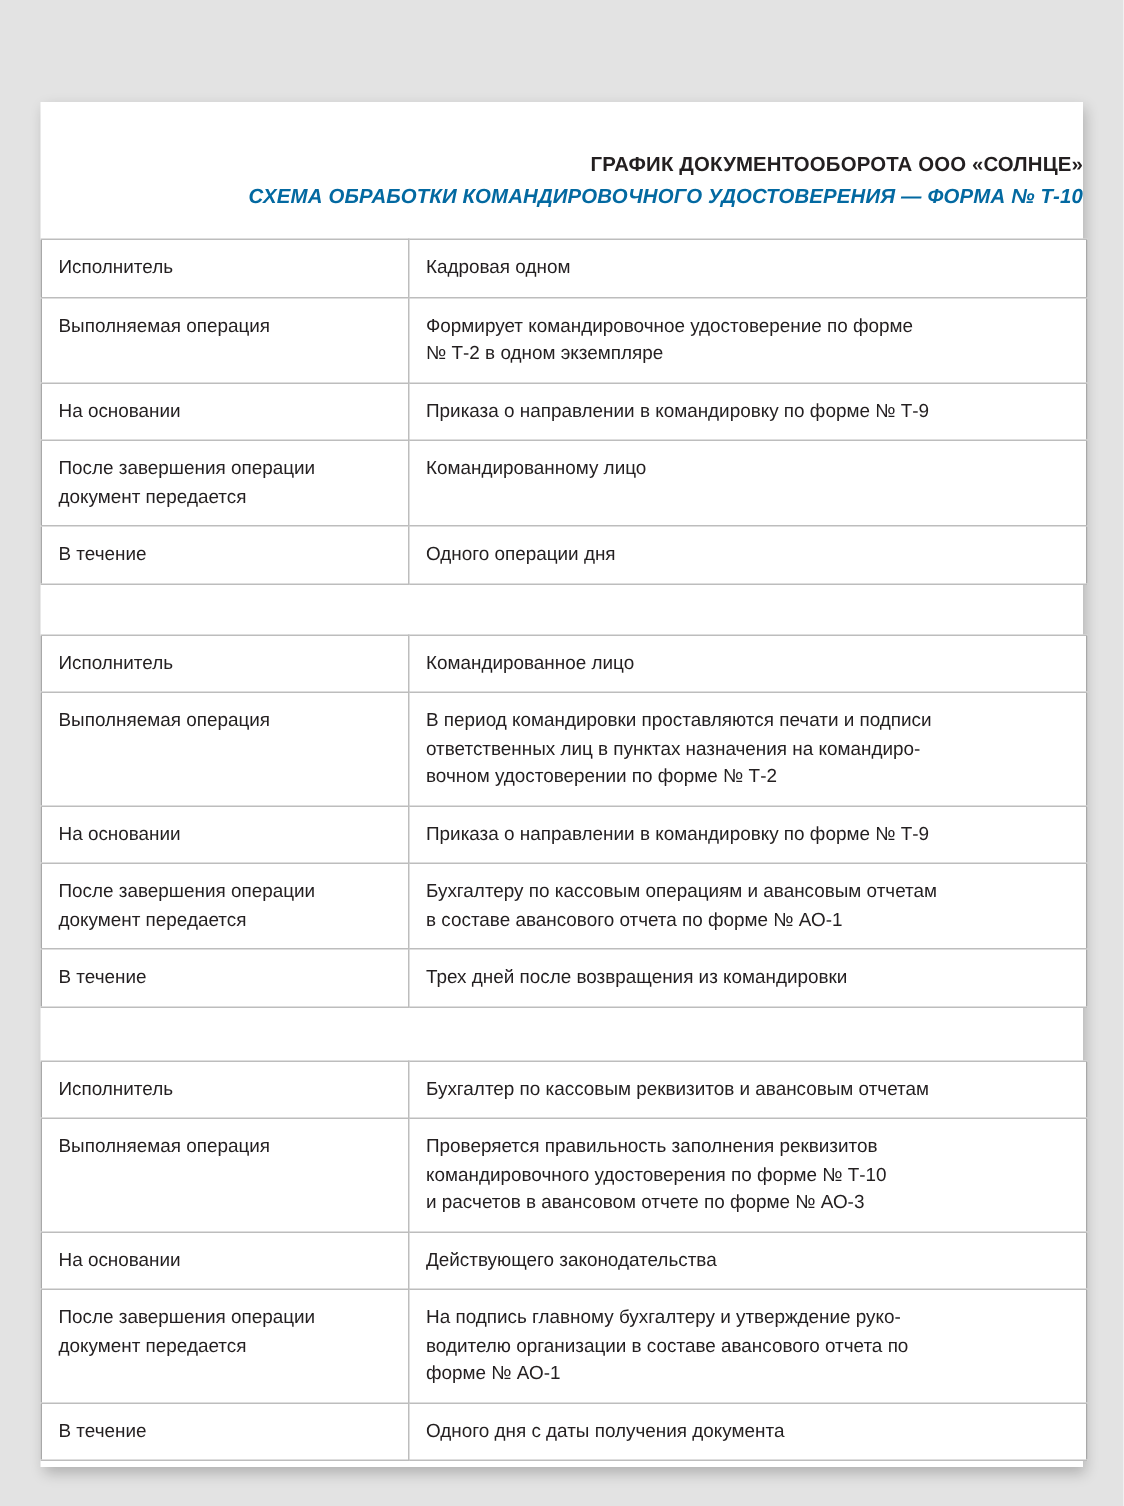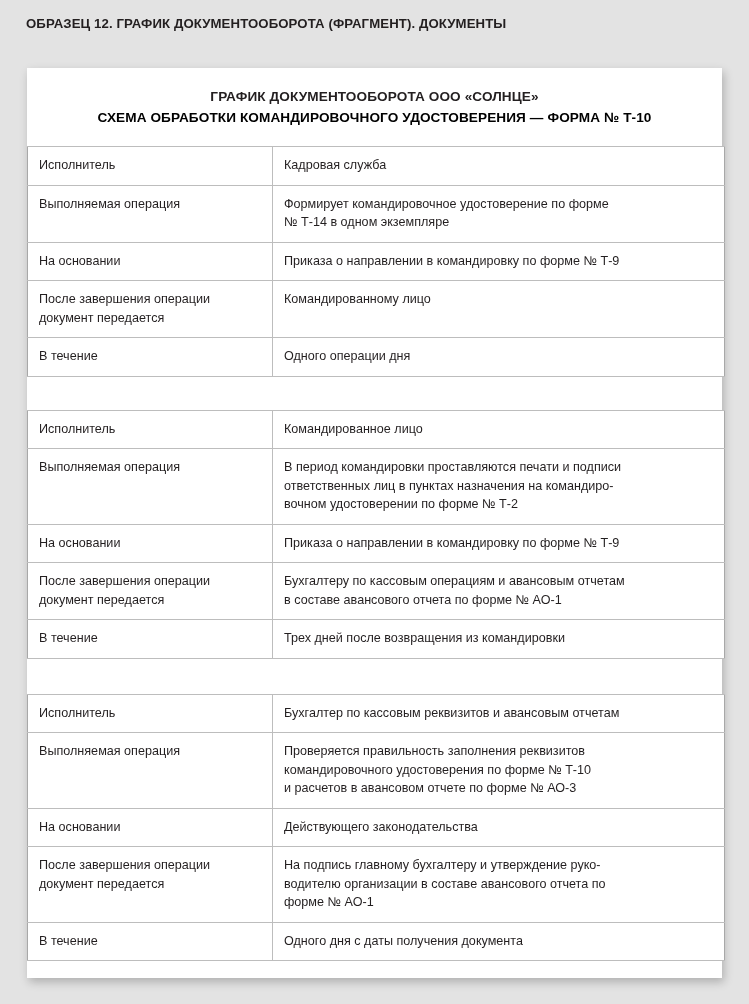--- a/index.html
+++ b/index.html
@@ -41,36 +41,37 @@
     top: 68px;
     width: 695px;
     height: 910px;
     background: #ffffff;
     box-shadow: 2px 4px 9px rgba(0,0,0,0.23);
     box-sizing: border-box;
   }
 
   
   #doc-title-block {
-    padding-top: 18px;
-    text-align: center;
+    padding-top: 31px;
+    text-align: right;
   }
   .doc-title {
     font-size: 13.6px;
     font-weight: bold;
     line-height: 21px;
     color: #231f20;
     letter-spacing: 0.1px;
   }
   .doc-subtitle {
     font-size: 13.6px;
     font-weight: bold;
     line-height: 21px;
-    color: #000000;
+    color: #0369a1;
     letter-spacing: 0.1px;
+    font-style: italic;
   }
 
   
   .doc-table {
     width: 651px;
     margin: 0 auto;
     border-collapse: collapse;
     table-layout: fixed;
     border: 1px solid #a8a8a8;
     background: #fff;
@@ -94,40 +95,39 @@
   .doc-table td.col-value {
     width: 429px;
   }
   .doc-table tr td { border-left: none; border-right: none; }
   .doc-table tr td.col-label { border-right: 1px solid #bdbdbd; }
 </style>
 </head>
 <body>
 
 <div id="caption-band">
-  <div class="caption-line">ОБРАЗЕЦ 12. ГРАФИК ДОКУМЕНТООБОРОТА (ФРАГМЕНТ). ДОКУМЕНТЫ</div>
 </div>
 
 <div id="page-sheet">
 
   <div id="doc-title-block">
     <div class="doc-title">ГРАФИК ДОКУМЕНТООБОРОТА ООО «СОЛНЦЕ»</div>
     <div class="doc-subtitle">СХЕМА ОБРАБОТКИ КОМАНДИРОВОЧНОГО УДОСТОВЕРЕНИЯ — ФОРМА № Т-10</div>
   </div>
 
   <table class="doc-table" id="table-block-1">
     <tbody>
         <tr>
           <td class="col-label">Исполнитель</td>
-          <td class="col-value">Кадровая служба</td>
+          <td class="col-value">Кадровая одном</td>
         </tr>
         <tr>
           <td class="col-label">Выполняемая операция</td>
           <td class="col-value">Формирует командировочное удостоверение по форме
-№ Т-14 в одном экземпляре</td>
+№ Т-2 в одном экземпляре</td>
         </tr>
         <tr>
           <td class="col-label">На основании</td>
           <td class="col-value">Приказа о направлении в командировку по форме № Т-9</td>
         </tr>
         <tr>
           <td class="col-label">После завершения операции
 документ передается</td>
           <td class="col-value">Командированному лицо</td>
         </tr>

